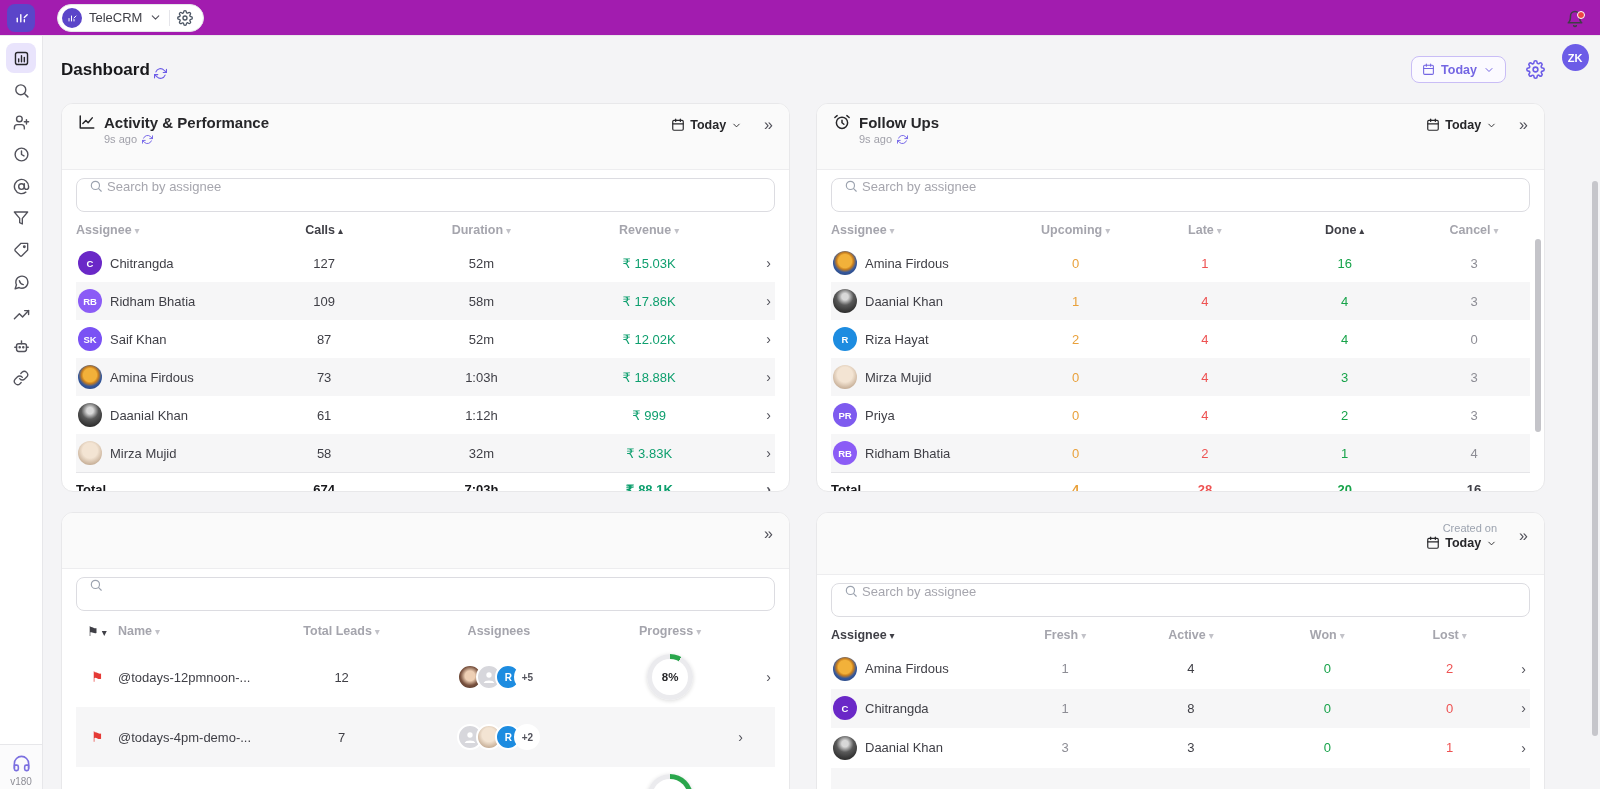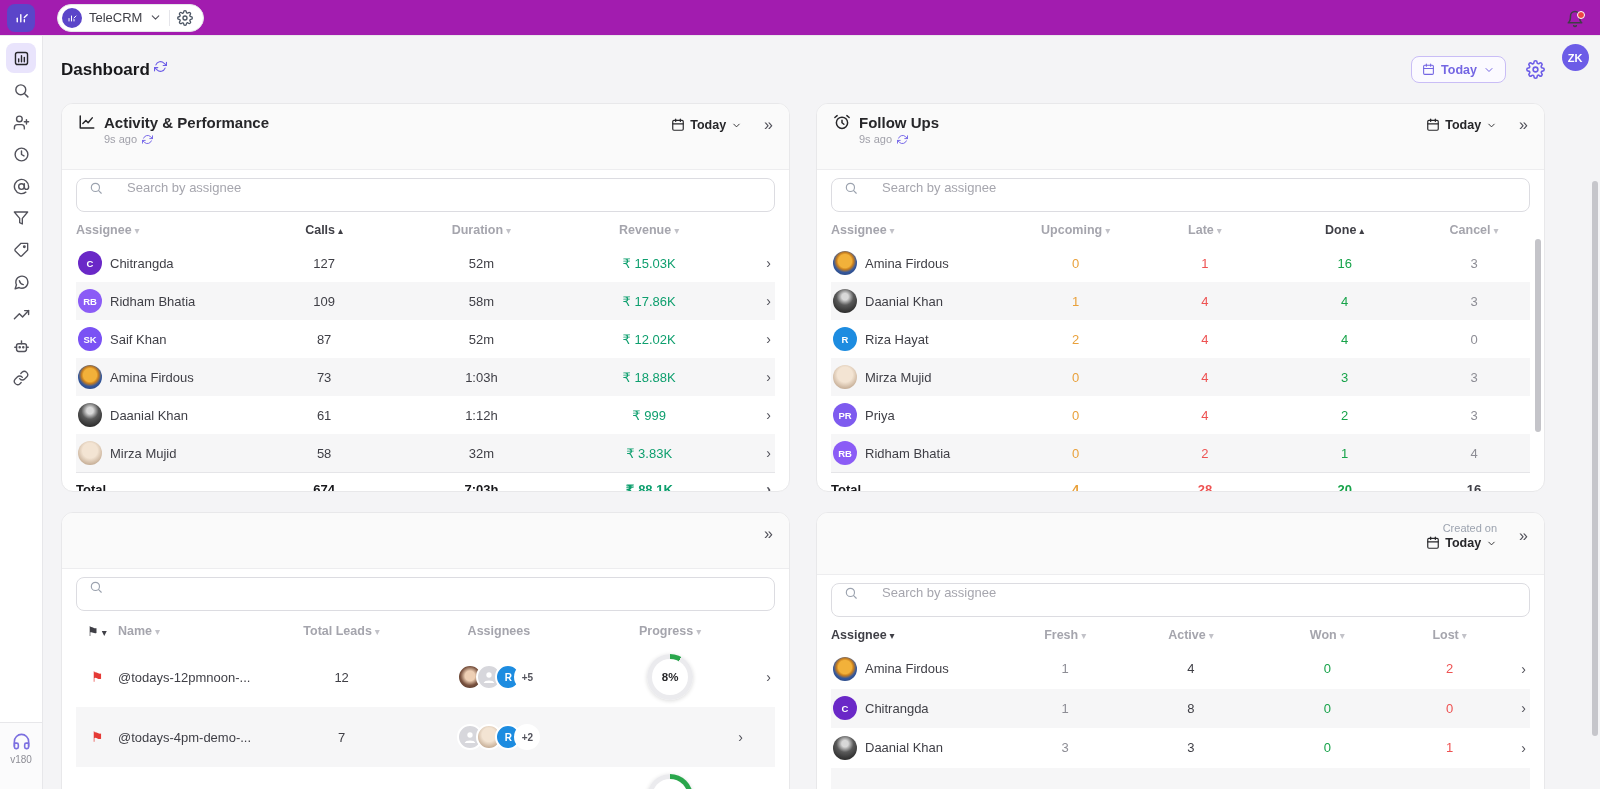--- a/index.html
+++ b/index.html
@@ -31,27 +31,27 @@
   
   .shell{display:flex;height:753px;}
   .sidebar{width:43px;background:#fff;border-right:1px solid #e7e7ea;display:flex;
     flex-direction:column;align-items:center;padding-top:6px;position:relative;}
   .side-item{width:43px;height:32px;display:flex;align-items:center;justify-content:center;
     color:#52525b;}
   .side-item.active .box{width:30px;height:30px;border-radius:8px;background:#e9e4fc;
     display:flex;align-items:center;justify-content:center;color:#27272a;}
   .side-bottom{position:absolute;bottom:0;left:0;width:42px;border-top:1px solid #e7e7ea;
     background:#fbfbfc;display:flex;flex-direction:column;align-items:center;
-    padding:9px 0 24px;gap:3px;}
+    padding:9px 0 2px;gap:3px;}
   .side-bottom .ver{font-size:10px;color:#8e8e96;}
   .side-bottom .hs{color:#7b6fe0;}
 
   .main{flex:1;position:relative;overflow:hidden;}
   .page-head{height:67px;display:flex;align-items:center;padding:0 55px 0 18px;}
-  .page-title{font-size:17px;font-weight:700;color:#18181b;display:flex;align-items:flex-start;gap:4px;}
+  .page-title{font-size:17px;font-weight:700;color:#18181b;display:flex;align-items:flex-end;gap:4px;}
   .refresh{color:#6c5ce7;}
   .head-right{margin-left:auto;display:flex;align-items:center;gap:20px;}
   .today-btn{display:flex;align-items:center;gap:6px;height:27px;padding:0 10px;
     border:1px solid #c9bdf6;border-radius:8px;background:#fbfaff;color:#7466e3;
     font-size:12.5px;font-weight:600;}
   .gear-purple{color:#6c5ce7;}
 
   
   .grid{display:grid;grid-template-columns:729px 729px;grid-template-rows:389px 400px;
     gap:20px 26px;padding:0 0 0 18px;}
@@ -65,22 +65,22 @@
   .p-sub{font-size:11px;color:#a1a1aa;display:flex;align-items:center;gap:5px;padding-left:26px;}
   .p-link{font-size:13px;font-weight:500;color:#6c5ce7;text-decoration:underline;}
   .t-div{width:1px;height:16px;background:#dcdce0;margin:0 4px;}
   .p-head-right{margin-left:auto;display:flex;align-items:center;gap:22px;padding-top:4px;}
   .chip-today{display:flex;align-items:center;gap:5px;font-size:12.5px;font-weight:600;color:#27272a;}
   .chev-dbl{font-size:16px;color:#52525b;line-height:1;font-weight:400;}
   .created-stack{display:flex;flex-direction:column;align-items:flex-end;gap:2px;}
   .created-lbl{font-size:11px;color:#9ca3af;}
 
   .p-body{padding:8px 14px 0;}
-  .search{display:flex;align-items:flex-end;gap:24px;height:34px;border:1px solid #dcdce1;
-    border-radius:8px;padding:16px 12px;color:#9ca3af;background:#fff;}
+  .search{display:flex;align-items:flex-start;gap:4px;height:34px;border:1px solid #dcdce1;
+    border-radius:8px;padding:0 12px;color:#9ca3af;background:#fff;}
   .search input{border:0;outline:0;flex:1;font-size:13px;color:#3f3f46;background:transparent;
     font-family:inherit;}
   .search input::placeholder{color:#a6a6ae;}
 
   .thead{display:grid;align-items:center;height:28px;margin-top:4px;font-size:12.5px;
     font-weight:700;color:#a5a5ad;}
   .thead .sorted{color:#3f3f46;}
   .caret{font-size:10px;margin-left:3px;}
   .trow{display:grid;align-items:center;font-size:13px;}
   .trow.alt{background:#f6f6f7;}

